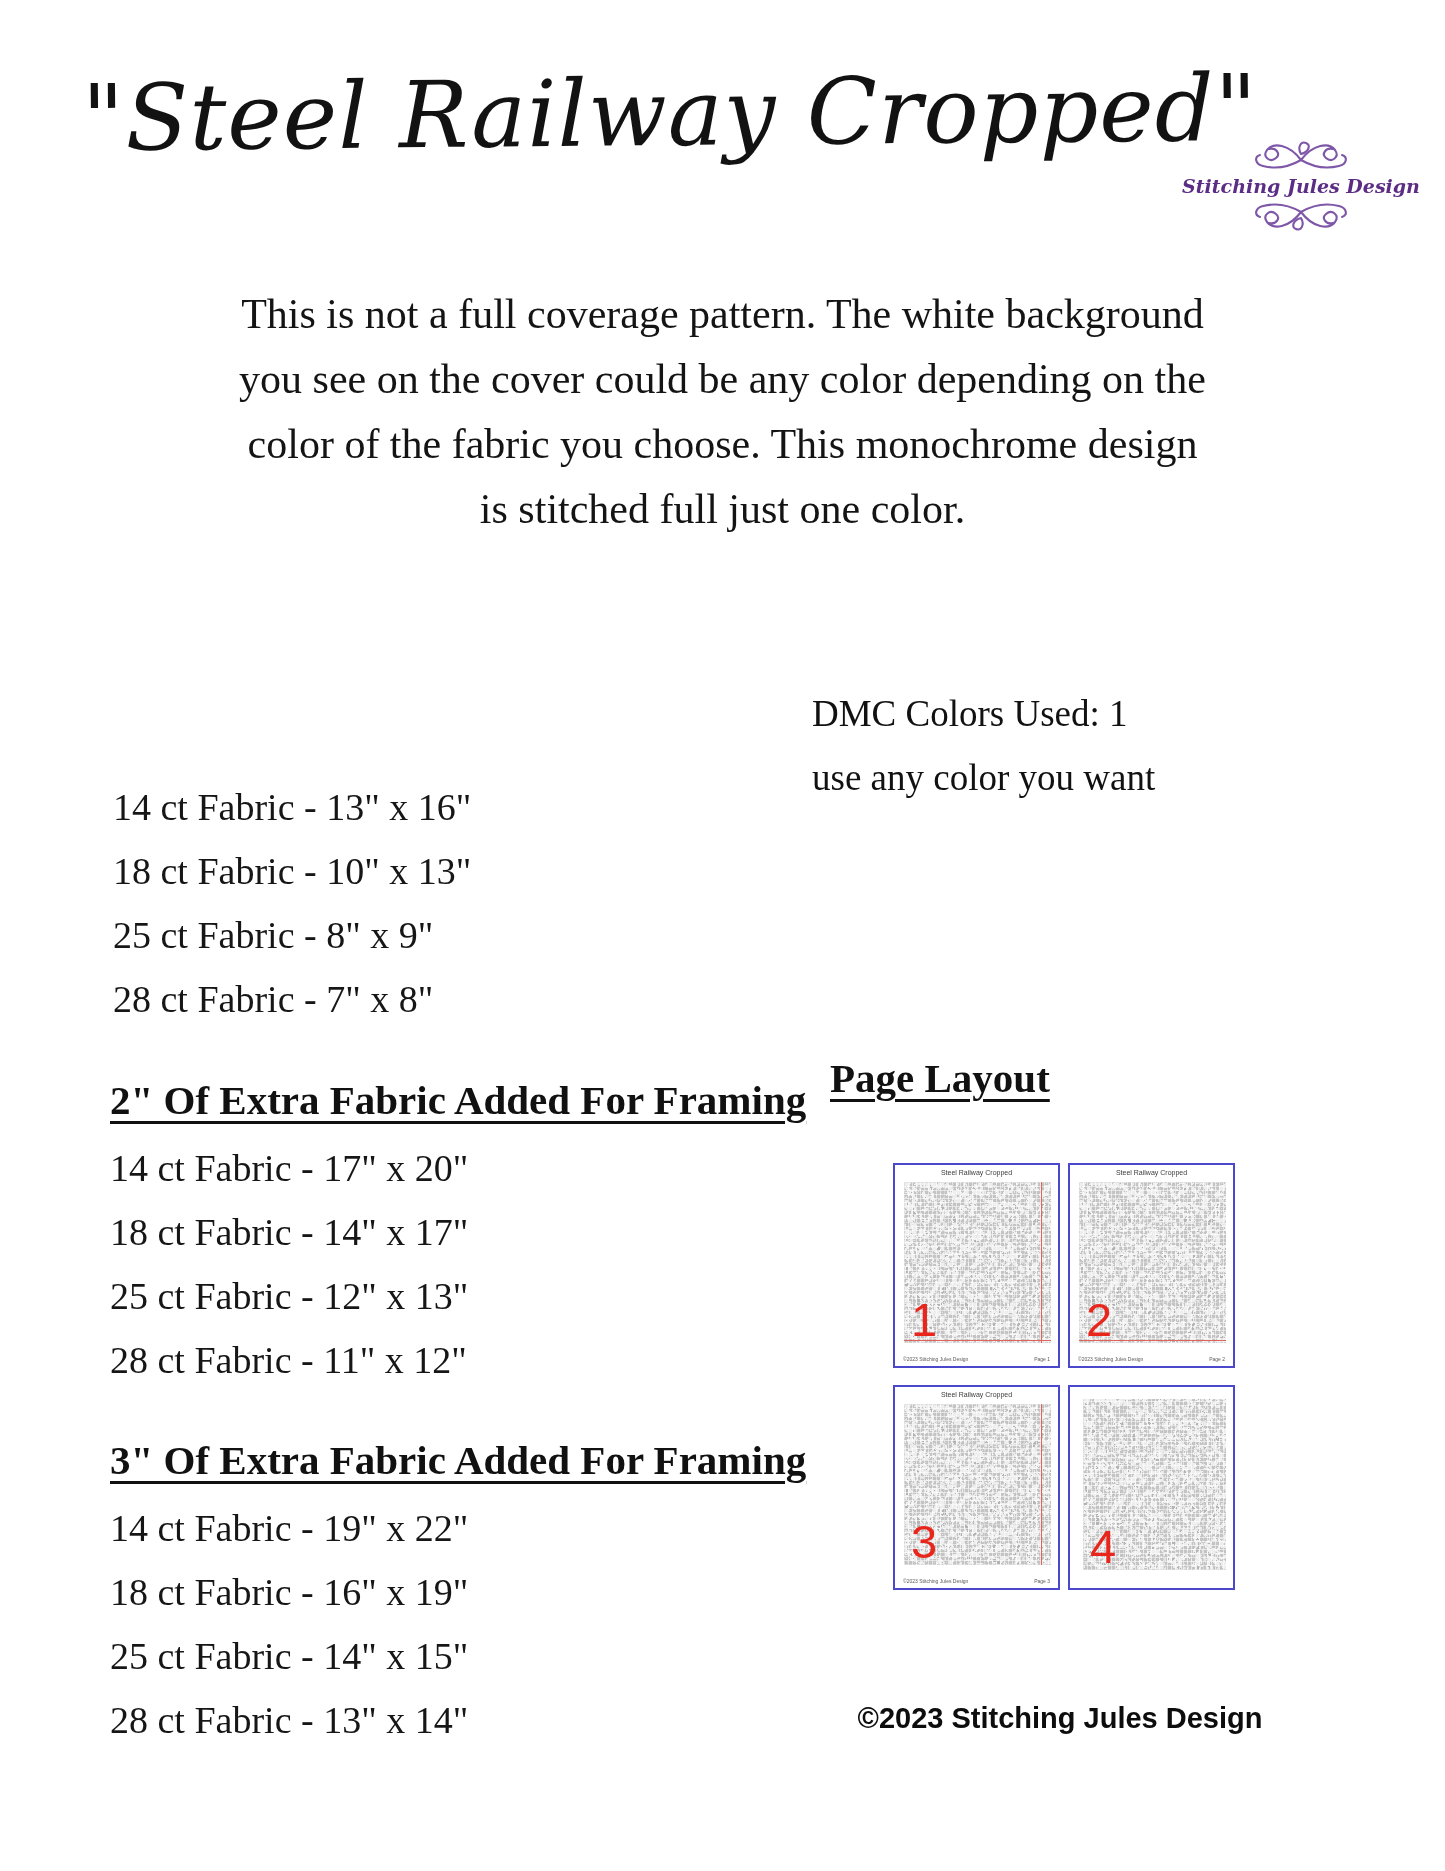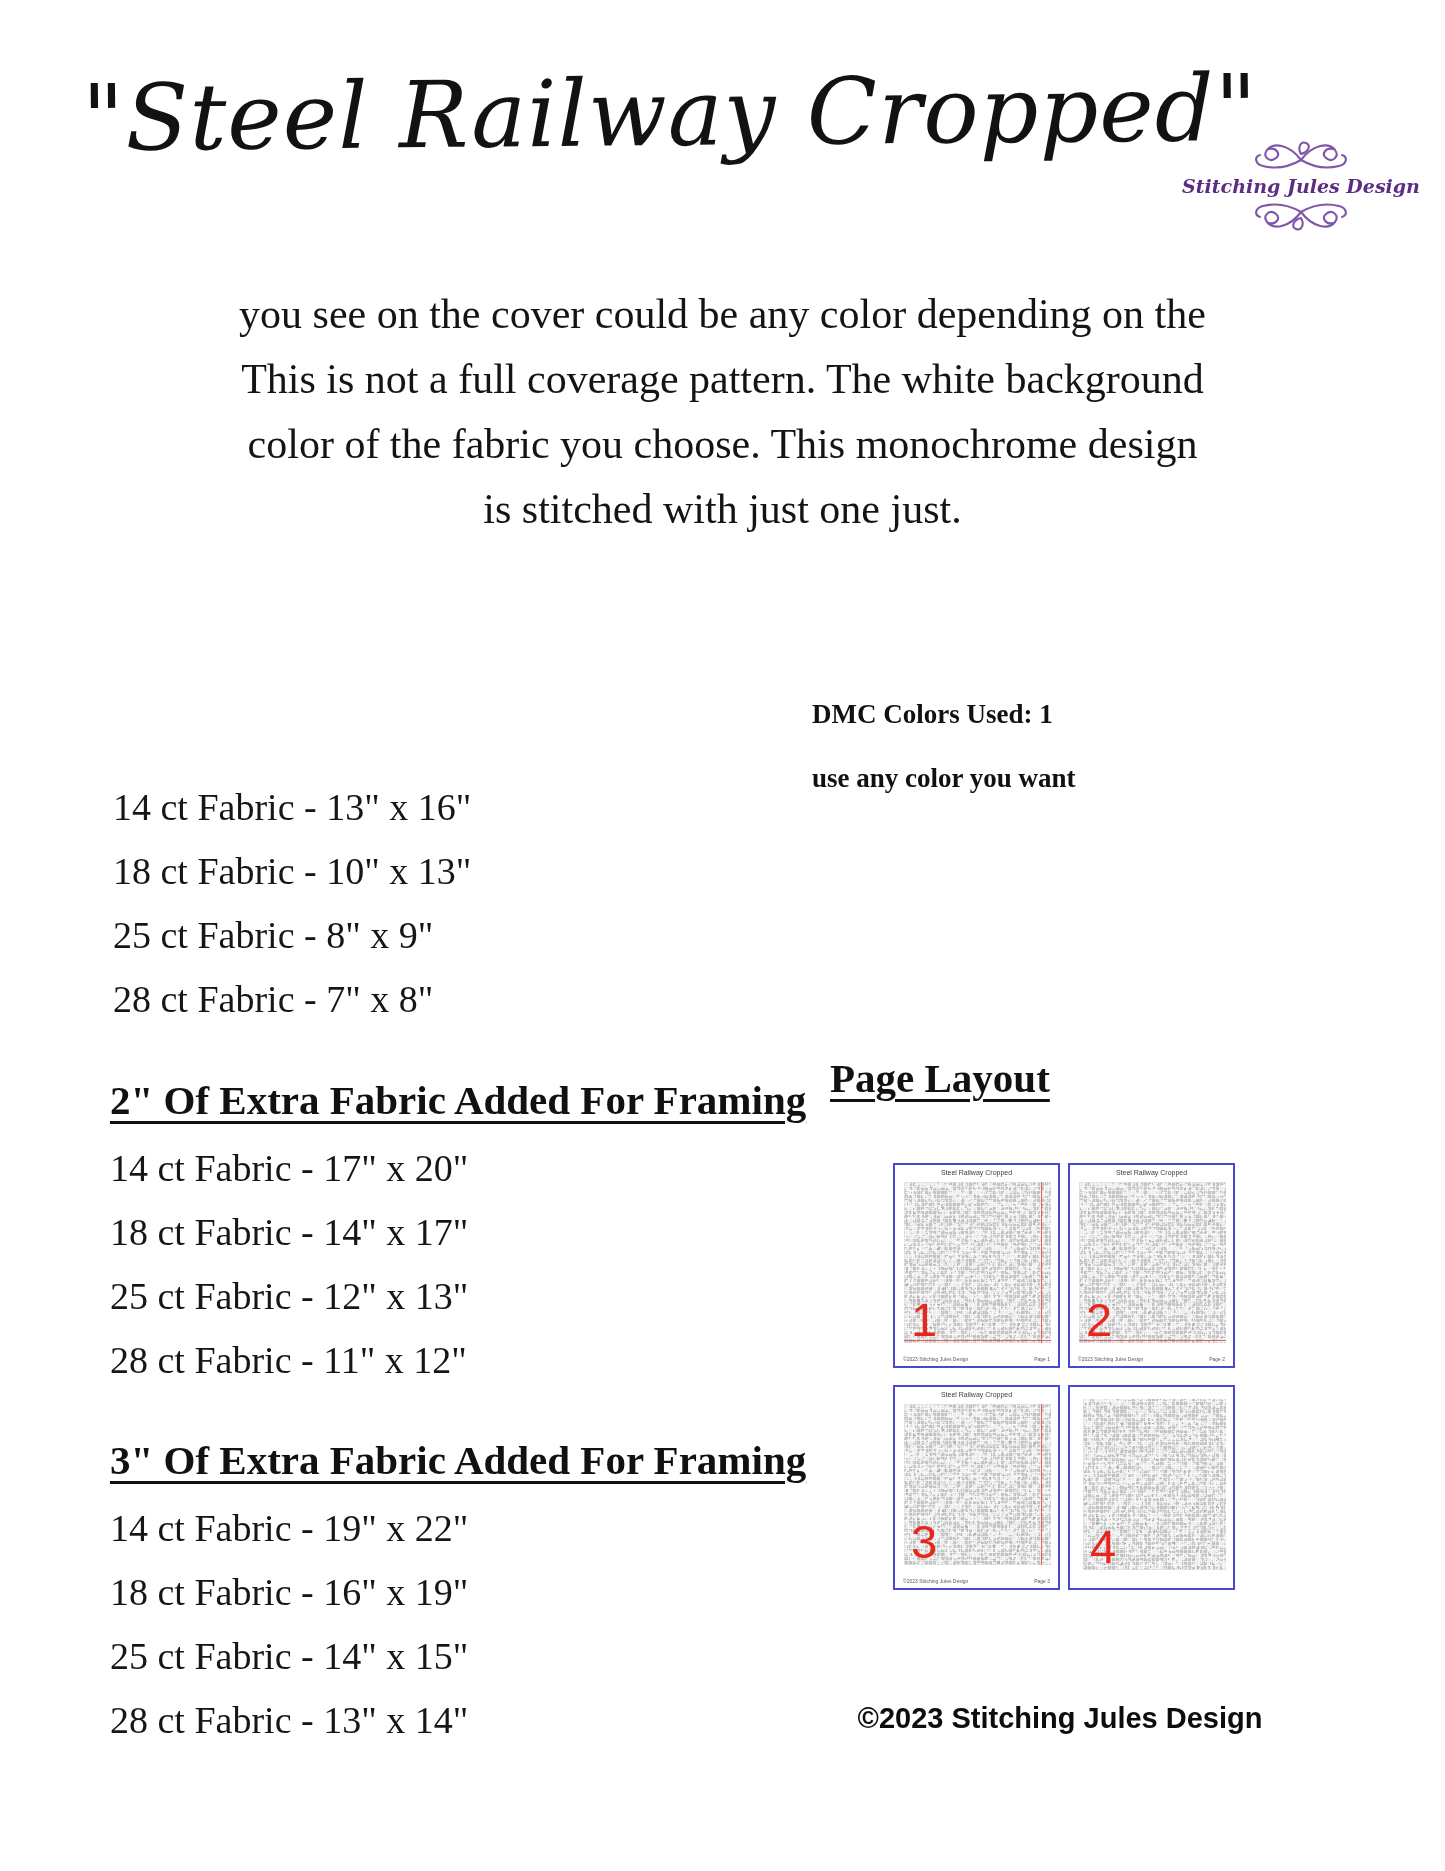--- a/index.html
+++ b/index.html
@@ -71,21 +71,21 @@
   .basic-list      { left: 113px; top: 775px; }
   .framing2-heading{ position: absolute; left: 110px; top: 1076px; }
   .framing2-list   { left: 110px; top: 1136px; }
   .framing3-heading{ position: absolute; left: 110px; top: 1436px; }
   .framing3-list   { left: 110px; top: 1496px; }
 
   
   .dmc {
     position: absolute;
     left: 812px; top: 682px; width: 560px;
-    font-size: 27px; font-weight: 700; line-height: 64px;
+    font-size: 37px; font-weight: 400; line-height: 64px;
   }
 
   
   .page-layout-heading {
     position: absolute;
     left: 830px; top: 1054px; width: 410px;
     text-align: left;
   }
   .thumbs {
     position: absolute;
@@ -187,24 +187,24 @@
         <path d="M70 22 C58 6 42 4 36 12 C31 19 39 25 45 20 C50 16 45 9 38 11"></path>
         <path d="M70 22 C82 6 98 4 104 12 C109 19 101 25 95 20 C90 16 95 9 102 11"></path>
         <path d="M70 22 C58 29 44 31 32 28 C24 26 23 19 29 17"></path>
         <path d="M70 22 C82 29 96 31 108 28 C116 26 117 19 111 17"></path>
         <path d="M70 16 C66 9 70 3 75 5 C80 7 78 14 70 16"></path>
       </g>
     </svg>
   </div>
 
   <div class="intro">
+    <div>This is not a full coverage pattern. The white background</div>
     <div>you see on the cover could be any color depending on the</div>
-    <div>This is not a full coverage pattern. The white background</div>
     <div>color of the fabric you choose. This monochrome design</div>
-    <div>is stitched with just one just.</div>
+    <div>is stitched full just one color.</div>
   </div>
 
 
   <ul class="fabric-list basic-list">
     <li>14 ct Fabric - 13" x 16"</li>
     <li>18 ct Fabric - 10" x 13"</li>
     <li>25 ct Fabric - 8" x 9"</li>
     <li>28 ct Fabric - 7" x 8"</li>
   </ul>
 

